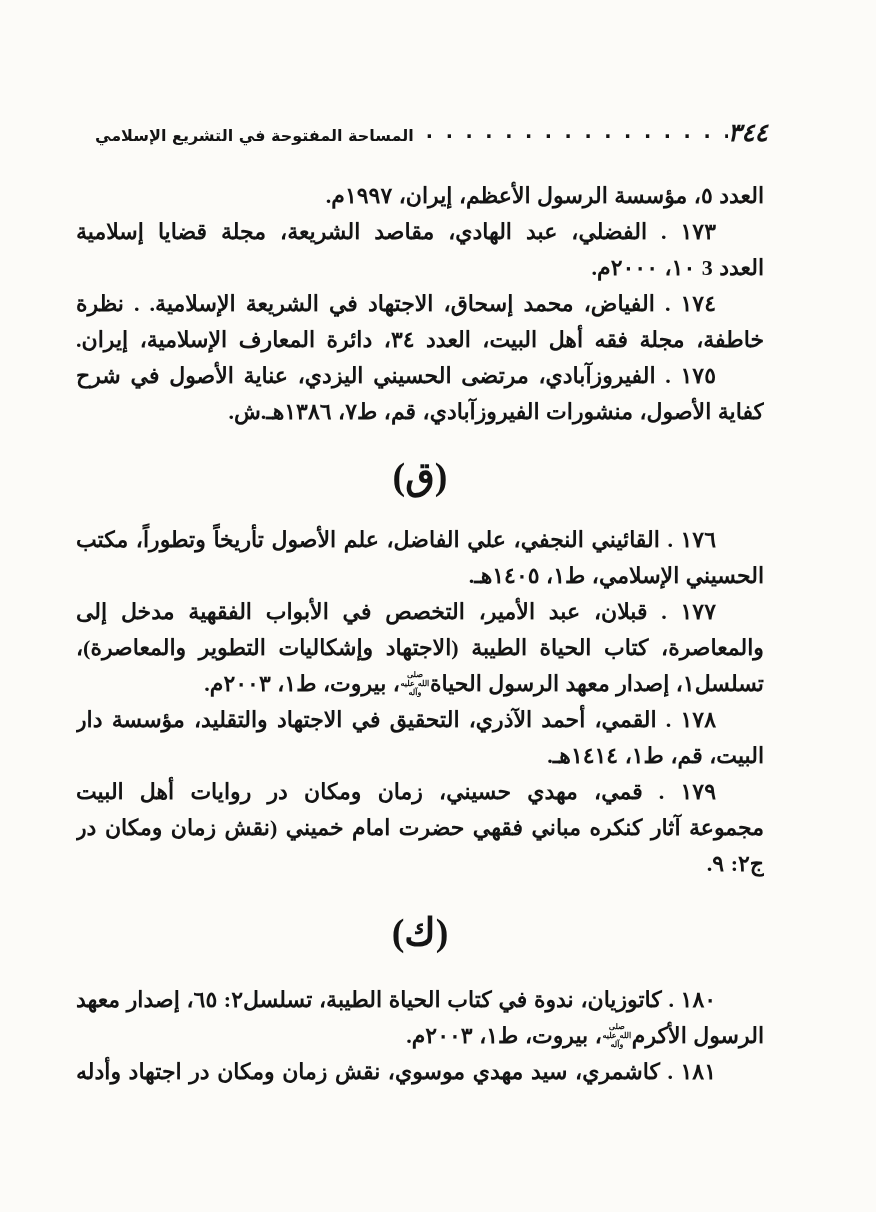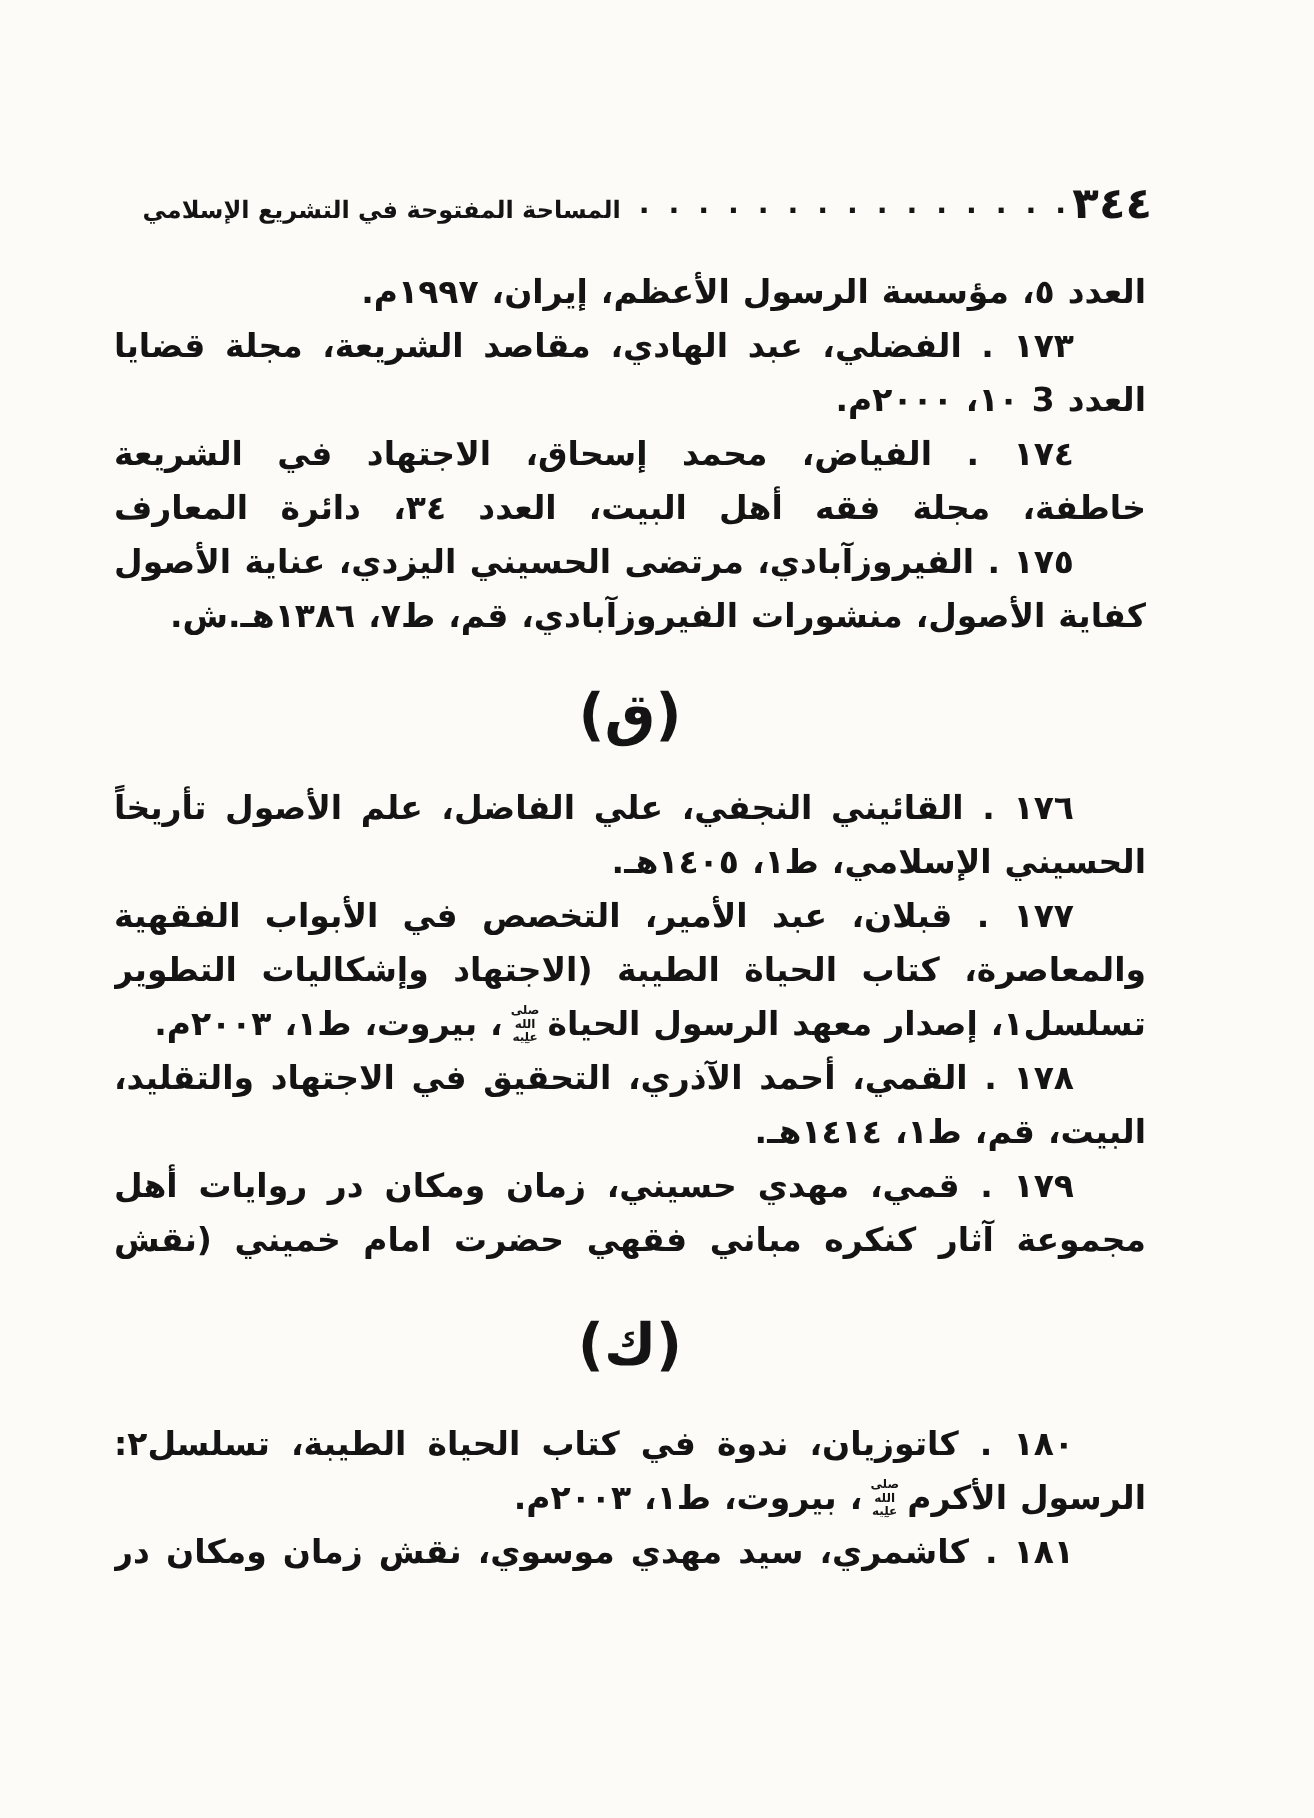--- a/index.html
+++ b/index.html
@@ -12,31 +12,31 @@
     font-family:"DejaVu Sans",sans-serif;
     font-weight:bold;
     overflow:hidden;
   }
   
   .running-header{
     position:absolute;top:118px;left:95px;right:108px;
     display:flex;direction:rtl;align-items:baseline;
     font-size:23px;white-space:nowrap;
   }
-  .page-num{font-size:29px;letter-spacing:1px;}
+  .page-num{font-size:25px;letter-spacing:1px;font-style:italic;}
   .leader{
     flex:1;overflow:hidden;white-space:nowrap;direction:ltr;
     font-size:19px;letter-spacing:3px;text-align:center;
     padding:0 12px;position:relative;top:-3px;
   }
   .running-title{font-size:16px;}
   
   .biblio{
     position:absolute;top:178px;left:76px;right:112px;
-    direction:rtl;font-size:22px;
+    direction:rtl;font-size:22px;font-family:Liberation Serif, serif;
   }
   .line{
     height:36px;line-height:36px;
     text-align:right;overflow:hidden;
     word-spacing:1px;
   }
   .line.ind{padding-right:48px;}
   .line.fill{text-align:justify;text-align-last:justify;}
   .heading{
     display:flex;align-items:center;justify-content:center;
@@ -73,20 +73,21 @@
       </div>
       <div class="line ind fill"><span>١٧٦ . القائيني النجفي، علي الفاضل، علم الأصول تأريخاً وتطوراً، مكتب</span></div>
       <div class="line"><span>الحسيني الإسلامي، ط١، ١٤٠٥هـ.</span></div>
       <div class="line ind fill"><span>١٧٧ . قبلان، عبد الأمير، التخصص في الأبواب الفقهية مدخل إلى التطوير</span></div>
       <div class="line fill"><span>والمعاصرة، كتاب الحياة الطيبة (الاجتهاد وإشكاليات التطوير والمعاصرة)،</span></div>
       <div class="line"><span>تسلسل١، إصدار معهد الرسول الحياة</span><span class="hon">صلى الله عليه وآله</span><span>، بيروت، ط١، ٢٠٠٣م.</span></div>
       <div class="line ind fill"><span>١٧٨ . القمي، أحمد الآذري، التحقيق في الاجتهاد والتقليد، مؤسسة دار</span></div>
       <div class="line"><span>البيت، قم، ط١، ١٤١٤هـ.</span></div>
       <div class="line ind fill"><span>١٧٩ . قمي، مهدي حسيني، زمان ومكان در روايات أهل البيت</span></div>
       <div class="line fill"><span>مجموعة آثار كنكره مباني فقهي حضرت امام خميني (نقش زمان ومكان در اجتهاد)،</span></div>
+      <div class="line"><span>ج٢: ٩.</span></div>
       <div class="heading" style="height: 100px;">
         <span>(ك)</span>
       </div>
       <div class="line ind fill"><span>١٨٠ . كاتوزيان، ندوة في كتاب الحياة الطيبة، تسلسل٢: ٦٥، إصدار معهد</span></div>
       <div class="line"><span>الرسول الأكرم</span><span class="hon">صلى الله عليه وآله</span><span>، بيروت، ط١، ٢٠٠٣م.</span></div>
       <div class="line ind fill"><span>١٨١ . كاشمري، سيد مهدي موسوي، نقش زمان ومكان در اجتهاد وأدله اعتبار</span></div>
     </div>
 
 </div>
 

